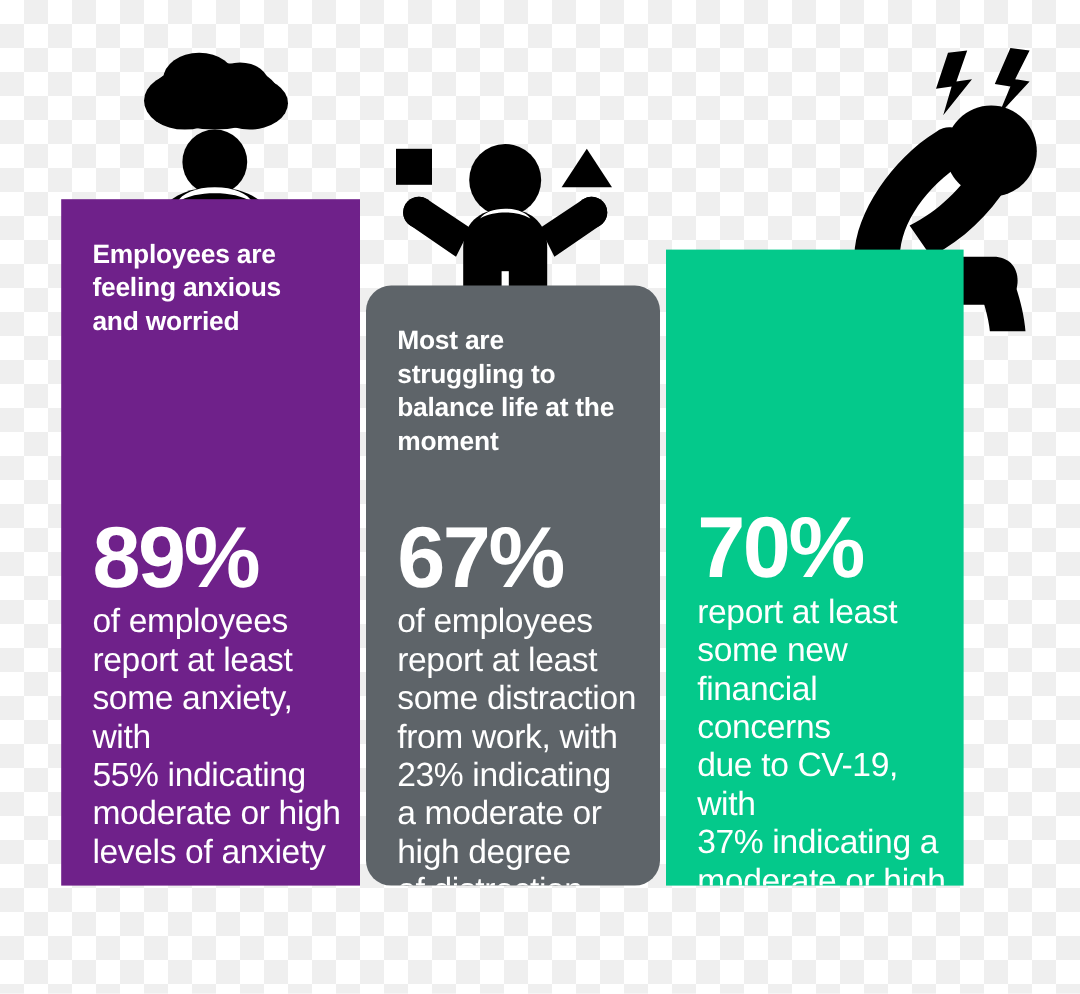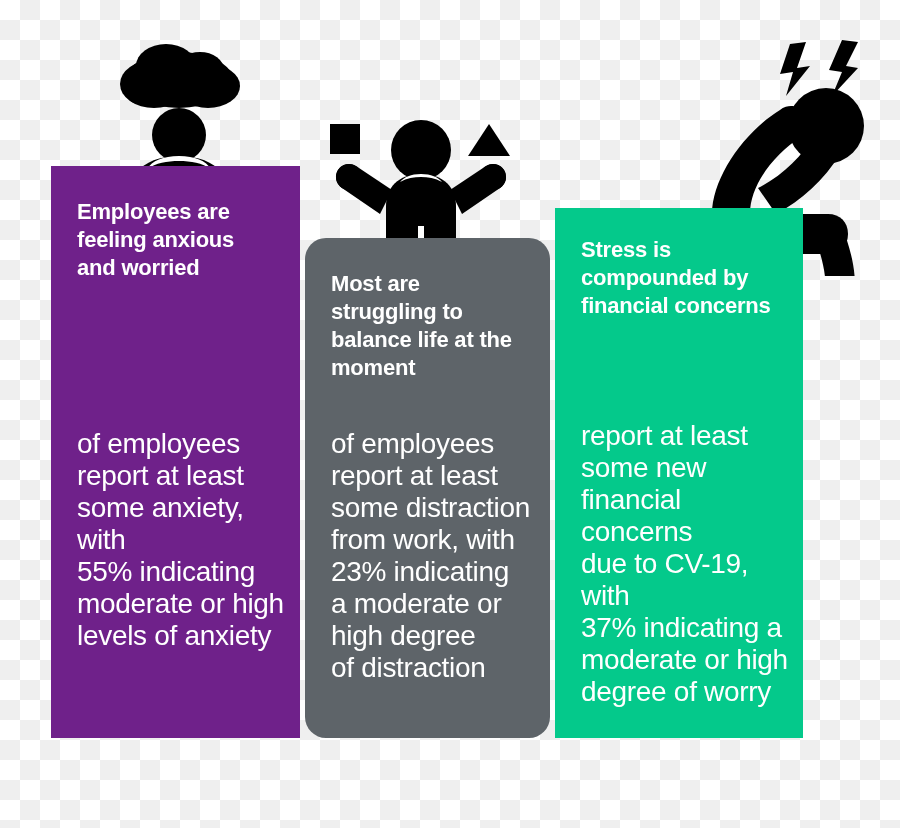--- a/index.html
+++ b/index.html
@@ -181,50 +181,52 @@
       <path d="M116 206 C 124 230, 130 250, 126 266 A 17 17 0 0 0 154 280 C 162 250, 152 220, 144 198 Z" fill="#000000"></path>
 
       <path d="M120 114 C 128 110, 136 110, 142 116 C 136 126, 124 128, 116 122 Z" fill="#000000"></path>
     </svg>
   </div>
 
   <div class="bar" id="bar-anxiety">
     <div class="bar-inner">
       <p class="bar-heading">Employees are feeling anxious and worried</p>
       <div class="bar-stat">
+        <p class="bar-number">89%</p>
         <p class="bar-desc">of employees
 report at least
 some anxiety, with
 55% indicating
 moderate or high
 levels of anxiety</p>
       </div>
     </div>
   </div>
 
   <div class="bar" id="bar-balance">
     <div class="bar-inner">
       <p class="bar-heading">Most are struggling to balance life at the moment</p>
       <div class="bar-stat">
+        <p class="bar-number">67%</p>
         <p class="bar-desc">of employees
 report at least
 some distraction
 from work, with
 23% indicating
 a moderate or
 high degree
 of distraction</p>
       </div>
     </div>
   </div>
 
   <div class="bar" id="bar-financial">
     <div class="bar-inner">
-      <p class="bar-heading">Stress is compounded by financial concerns</p>
       <div class="bar-stat">
+        <p class="bar-number">70%</p>
         <p class="bar-desc">report at least
 some new
 financial concerns
 due to CV-19, with
 37% indicating a
 moderate or high
 degree of worry</p>
       </div>
     </div>
   </div>

